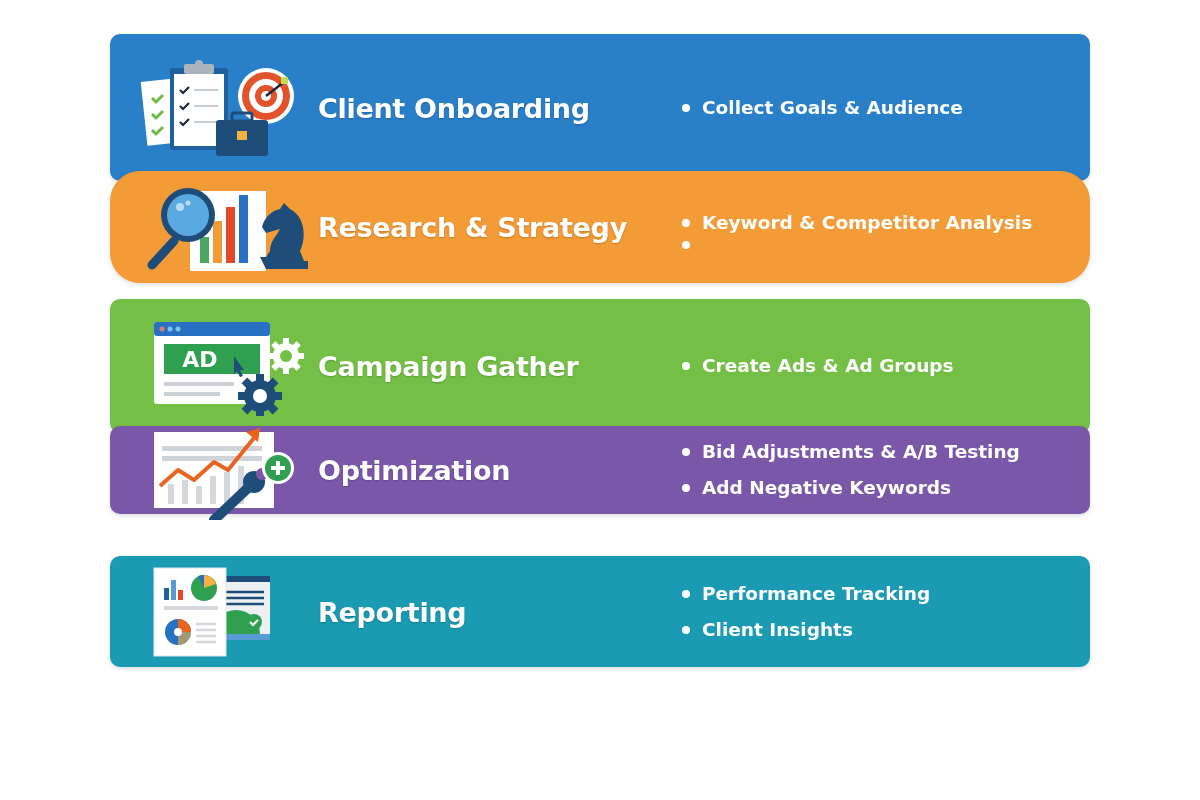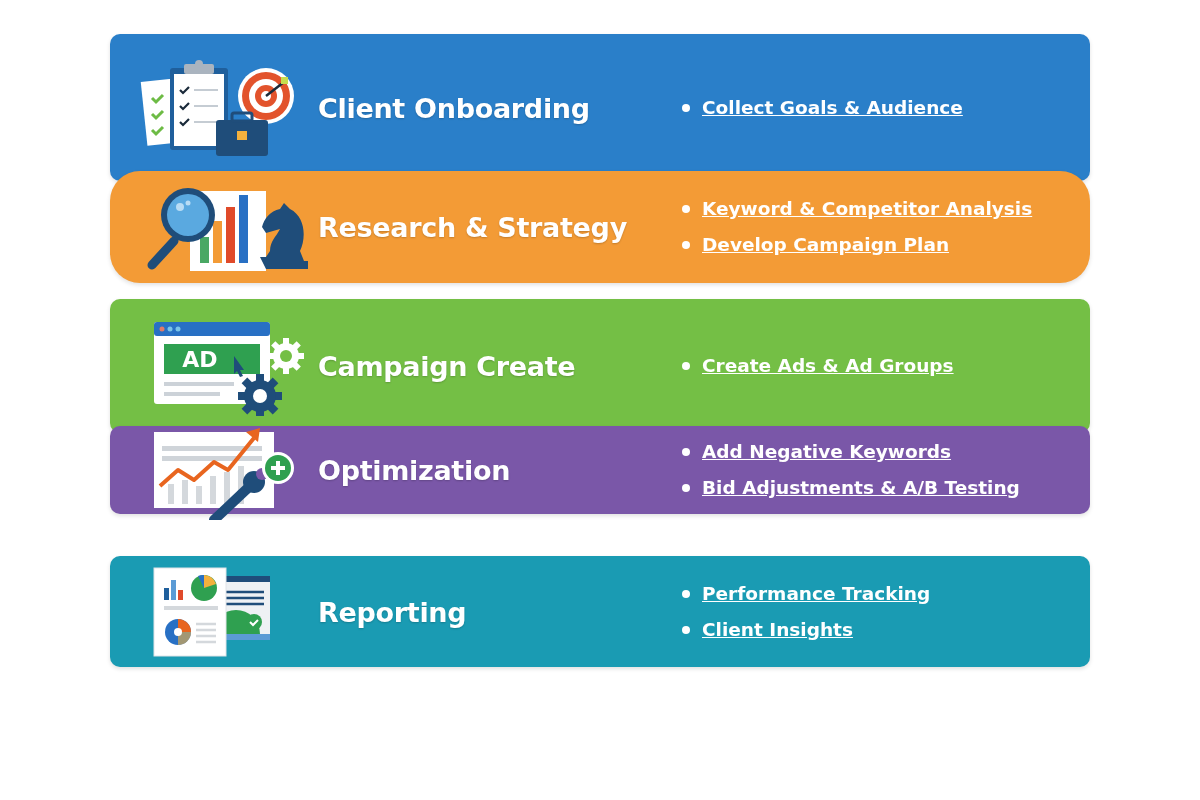--- a/index.html
+++ b/index.html
@@ -1,21 +1,21 @@
 <!DOCTYPE html>
 <html><head>
 <meta charset="utf-8">
 <style>
   html, body { margin:0; padding:0; }
   body { width:1200px; height:800px; background:#ffffff; position:relative; overflow:hidden; font-family:"DejaVu Sans", sans-serif; }
   .band { position:absolute; left:110px; width:980px; border-radius:10px; box-shadow:0 2px 4px rgba(0,0,0,0.12); color:#fff; }
   .icon { position:absolute; left:28px; top:50%; transform:translateY(-50%); width:170px; height:100px; }
   .title { position:absolute; left:208px; top:50%; transform:translateY(-50%); font-size:27px; font-weight:bold; letter-spacing:-0.3px; text-shadow:0 1px 2px rgba(0,0,0,0.2); white-space:nowrap; }
   .bullets { position:absolute; left:572px; top:50%; transform:translateY(-50%); margin:0; padding:0; list-style:none; }
-  .bullets li { font-size:18.5px; font-weight:bold; line-height:36px; white-space:nowrap; display:flex; align-items:center;text-decoration:underline; }
+  .bullets li { font-size:18.5px; font-weight:bold; line-height:36px; white-space:nowrap; display:flex; align-items:center; }
   .dot { display:inline-block; width:8px; height:8px; border-radius:50%; background:#fff; margin-right:12px; }
 </style>
 </head>
 <body>
 
 <div class="band" style="top:34px;height:147px;background:#2a7fc9;">
   <svg class="icon" viewBox="0 0 170 100">
     <rect x="6" y="22" width="36" height="64" fill="#fff" transform="rotate(-6 24 54)"></rect>
     <path d="M14 40 l4 4 l7-7 M14 56 l4 4 l7-7 M14 72 l4 4 l7-7" stroke="#6dbb45" stroke-width="3" fill="none"></path>
     <rect x="32" y="10" width="58" height="82" rx="3" fill="#1f5f9c"></rect>
@@ -59,21 +59,20 @@
     <path d="M128 92 h44 v-8 h-6 l-4 -10 c6-12 6-34 -10-42 l-6 -6 l-4 6 c-10 2-16 10-18 18 l4 6 l14-4 c-4 8-10 12-10 22 l-4 6 h-6 z" fill="#1f4d7a"></path>
   </svg>
   <div class="title">Research &amp; Strategy</div>
   <ul class="bullets">
     <li>
         <span class="dot"></span>
         <span>Keyword &amp; Competitor Analysis</span>
       </li>
     <li>
         <span class="dot"></span>
-        <span>Develop Campaign Plan</span>
       </li>
   </ul>
 </div>
 
 <div class="band" style="top:299px;height:134px;background:#74bf45;">
   <svg class="icon" viewBox="0 0 170 100">
     <rect x="16" y="6" width="116" height="82" rx="3" fill="#fff"></rect>
     <rect x="16" y="6" width="116" height="14" rx="3" fill="#2870c4"></rect>
     <circle cx="24" cy="13" r="2.5" fill="#e07a6a"></circle>
     <circle cx="32" cy="13" r="2.5" fill="#7ac4e8"></circle>
@@ -98,21 +97,21 @@
         <g fill="#1f4d7a">
           <rect x="-4" y="-22" width="8" height="44"></rect>
           <rect x="-22" y="-4" width="44" height="8"></rect>
           <rect x="-4" y="-22" width="8" height="44" transform="rotate(45)"></rect>
           <rect x="-4" y="-22" width="8" height="44" transform="rotate(-45)"></rect>
         </g>
         <circle r="16" fill="#1f4d7a"></circle>
         <circle r="7" fill="#fff"></circle>
       </g>
   </svg>
-  <div class="title">Campaign Create</div>
+  <div class="title">Campaign Gather</div>
   <ul class="bullets">
     <li>
         <span class="dot"></span>
         <span>Create Ads &amp; Ad Groups</span>
       </li>
   </ul>
 </div>
 
 <div class="band" style="top:426px;height:88px;background:#7a57a8;">
   <svg class="icon" viewBox="0 0 170 100">
@@ -133,25 +132,25 @@
     <circle cx="116" cy="62" r="11" fill="#1f4d7a"></circle>
     <circle cx="124" cy="54" r="6" fill="#7a57a8"></circle>
     <circle cx="140" cy="48" r="16" fill="#fff"></circle>
     <circle cx="140" cy="48" r="13" fill="#2fa050"></circle>
     <path d="M140 41 v14 M133 48 h14" stroke="#fff" stroke-width="4"></path>
   </svg>
   <div class="title">Optimization</div>
   <ul class="bullets">
     <li>
         <span class="dot"></span>
-        <span>Add Negative Keywords</span>
+        <span>Bid Adjustments &amp; A/B Testing</span>
       </li>
     <li>
         <span class="dot"></span>
-        <span>Bid Adjustments &amp; A/B Testing</span>
+        <span>Add Negative Keywords</span>
       </li>
   </ul>
 </div>
 
 <div class="band" style="top:556px;height:111px;background:#1a9bb3;text-align:center;">
   <svg class="icon" viewBox="0 0 170 100">
     <rect x="70" y="14" width="62" height="64" fill="#eef1f4"></rect>
     <rect x="70" y="14" width="62" height="6" fill="#1f4d7a"></rect>
     <path d="M80 30 h46 M84 36 h42 M84 42 h42" stroke="#1f4d7a" stroke-width="2.5"></path>
     <path d="M74 72 a24 24 0 0 1 48 0 z" fill="#2fa050"></path>

